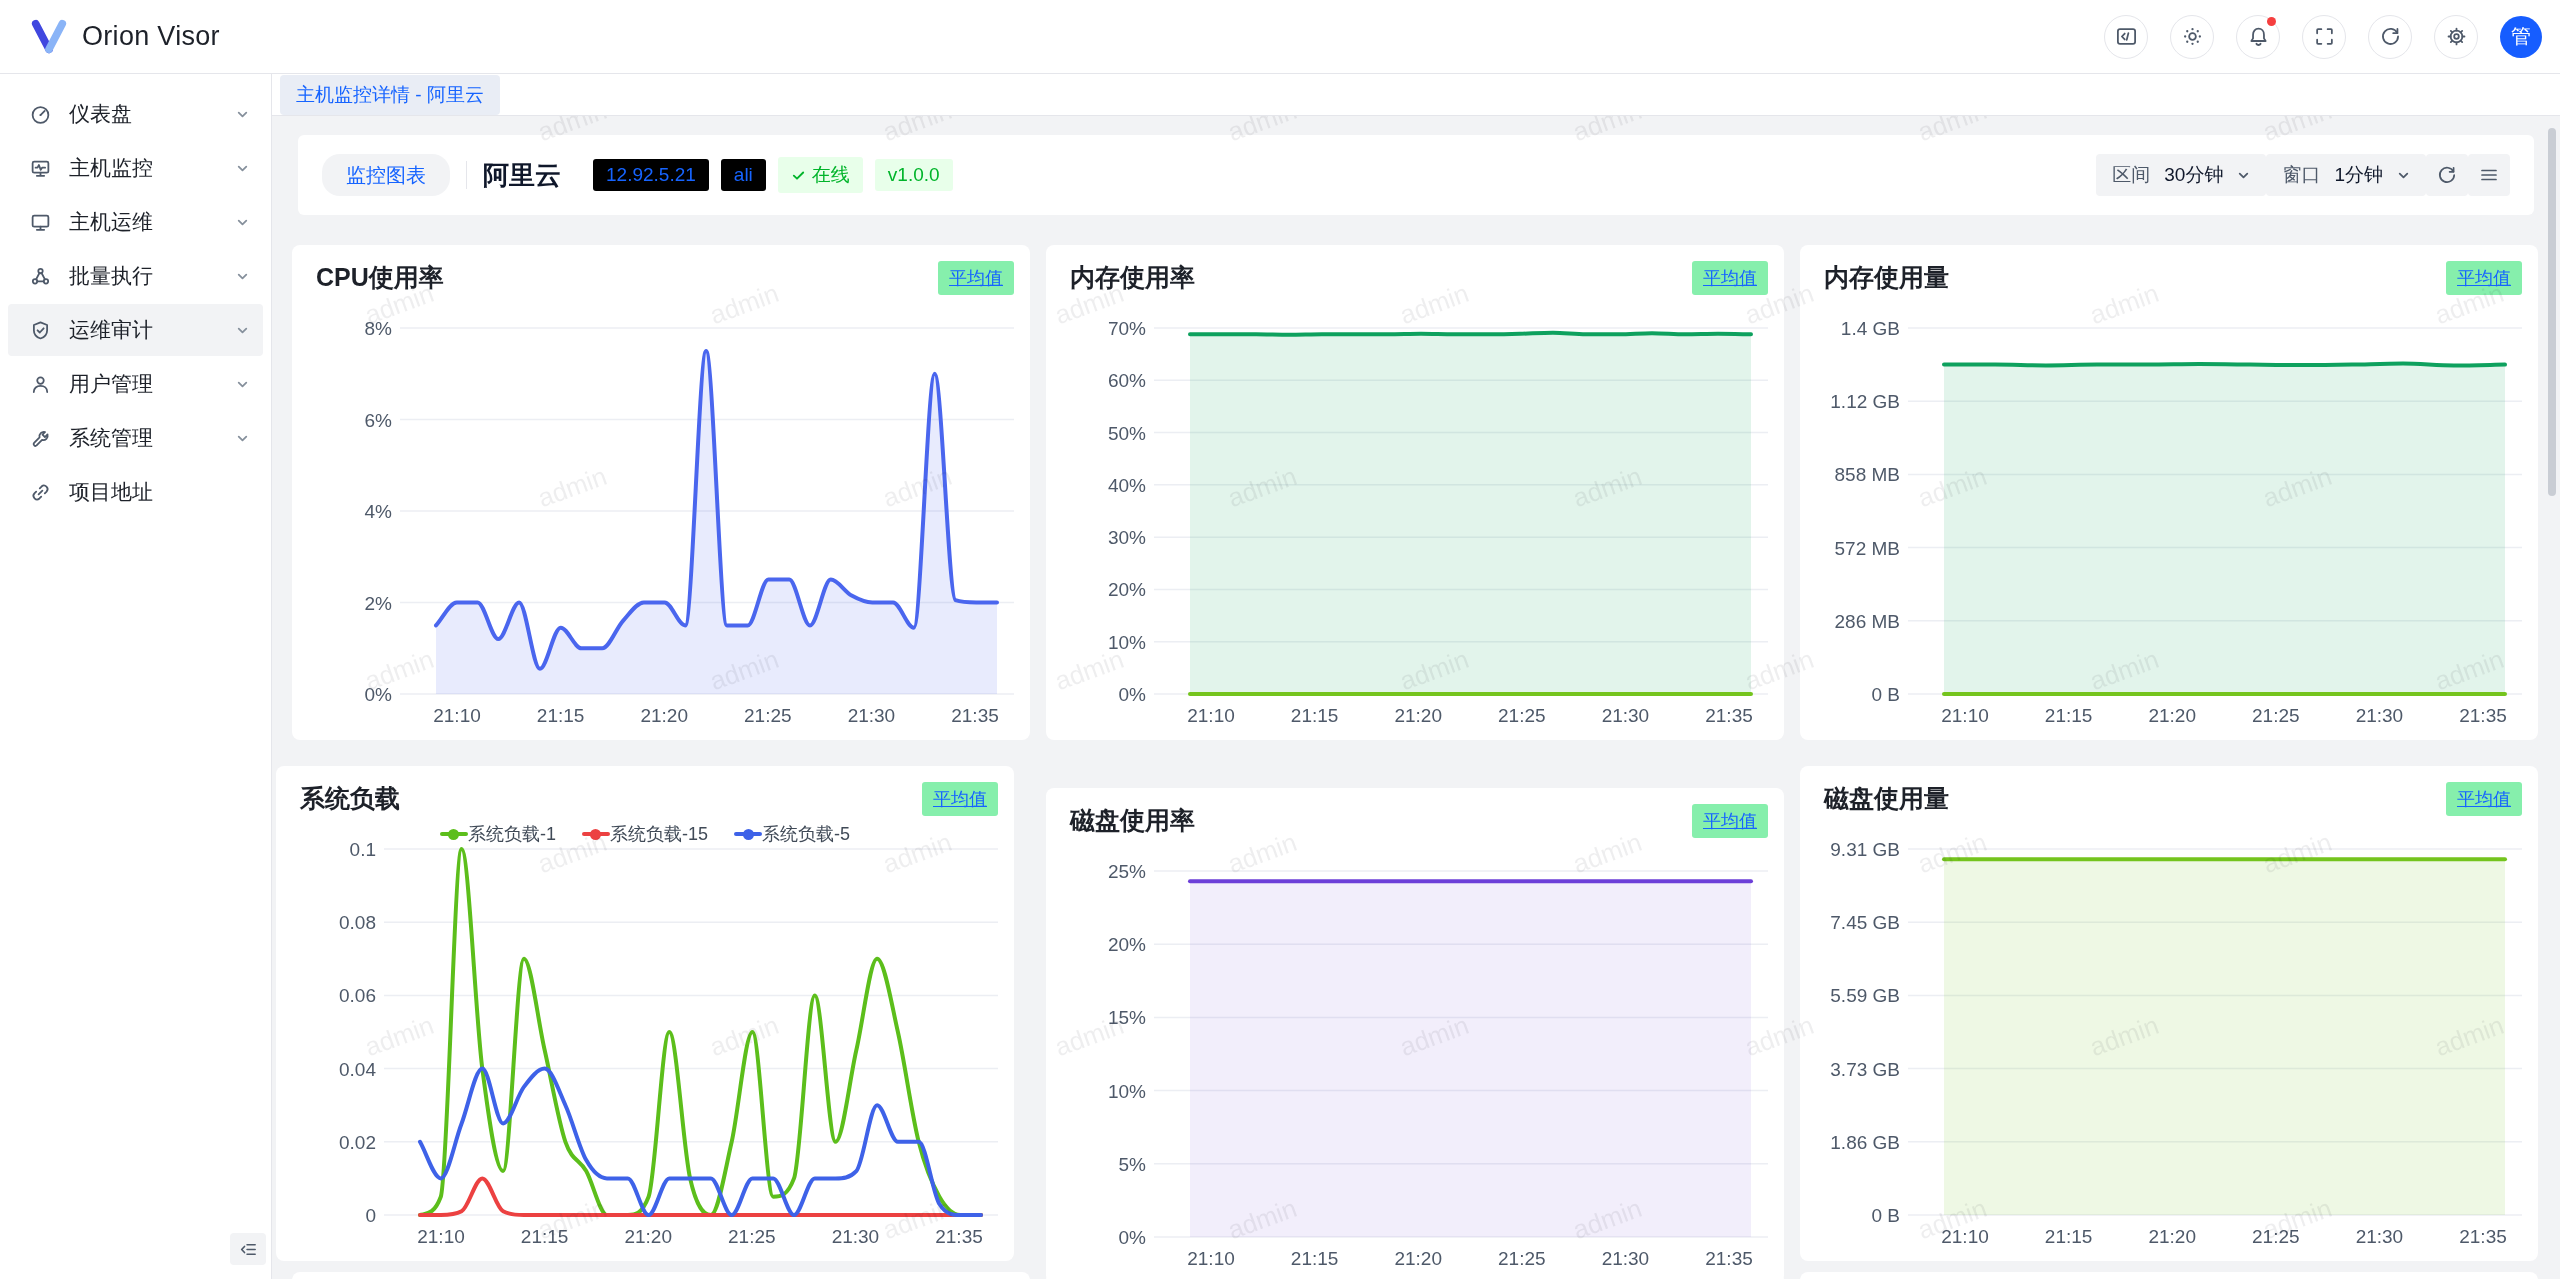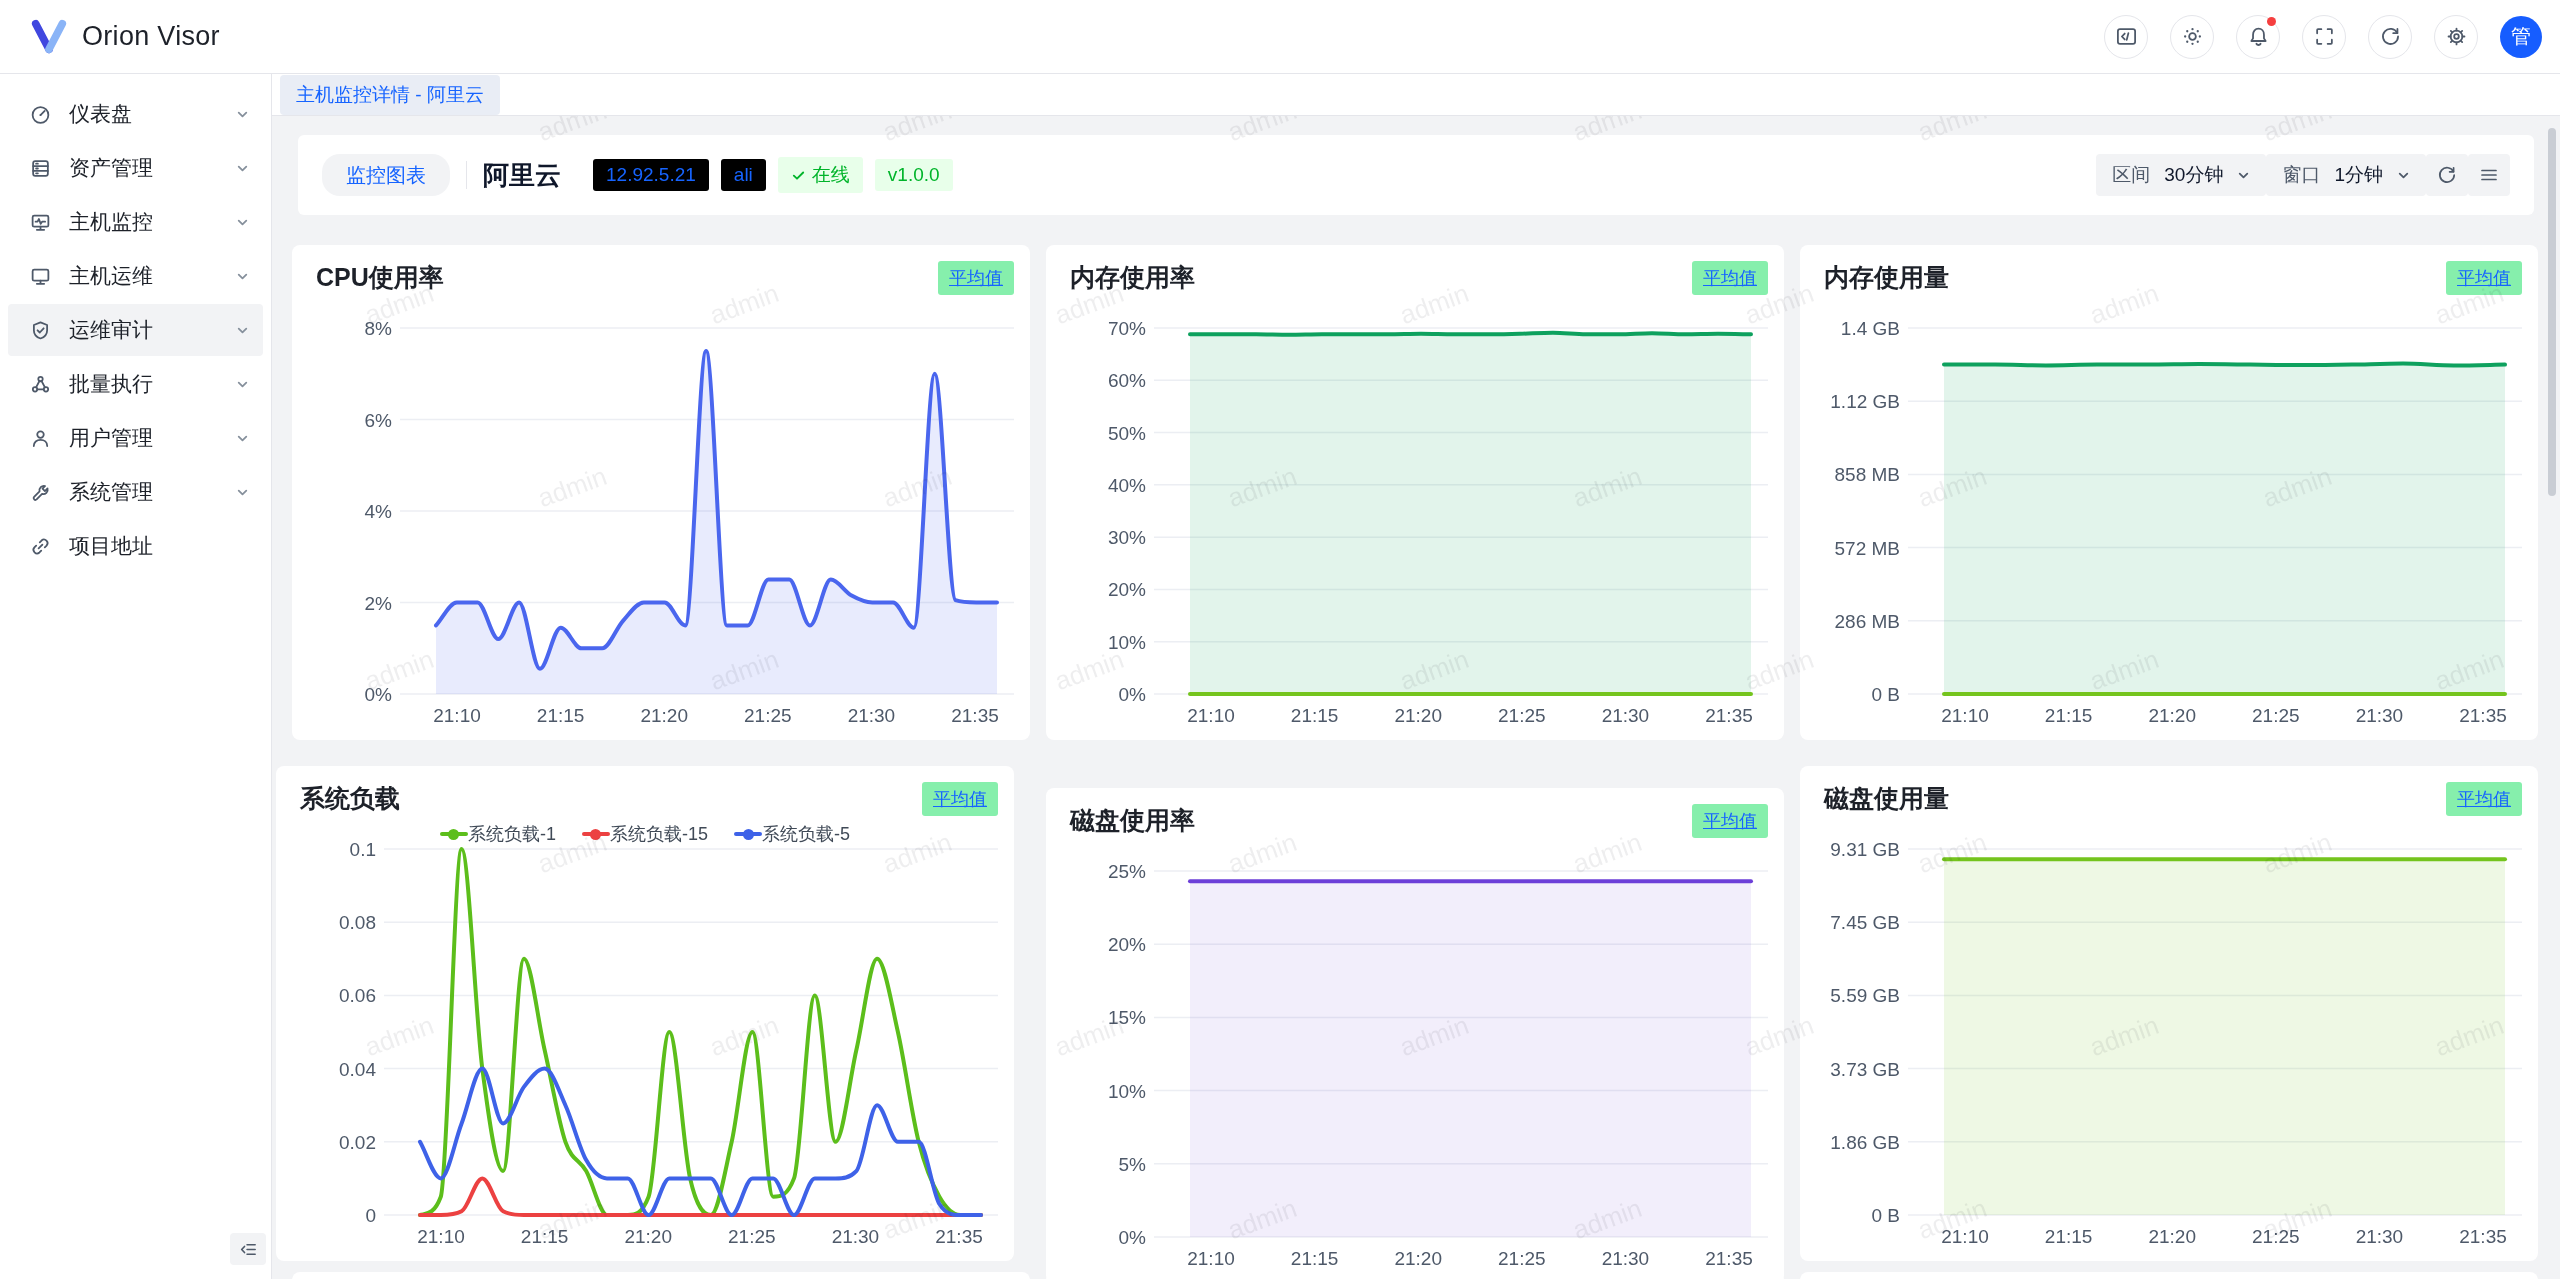--- a/index.html
+++ b/index.html
@@ -163,85 +163,70 @@
         <span class="s-label">仪表盘</span>
         <span class="s-chev">
           <svg viewBox="0 0 12 12" fill="none" stroke="currentColor" stroke-width="1.6" stroke-linecap="round" stroke-linejoin="round">
             <path d="M2.5 4.2 L6 7.8 L9.5 4.2"></path>
           </svg>
         </span>
       </div>
       <div class="side-item">
         <span class="s-icon">
           <svg viewBox="0 0 20 20" fill="none" stroke="currentColor" stroke-width="1.7" stroke-linecap="round" stroke-linejoin="round">
-            <rect x="3" y="3" width="14" height="14" rx="2"></rect>
-            <path d="M3 7.7h14M3 12.3h14"></path>
-            <path d="M5.8 5.4h1.7M5.8 10h1.7M5.8 14.6h1.7"></path>
-          </svg>
-        </span>
-        <span class="s-label">资产管理</span>
-        <span class="s-chev">
-          <svg viewBox="0 0 12 12" fill="none" stroke="currentColor" stroke-width="1.6" stroke-linecap="round" stroke-linejoin="round">
-            <path d="M2.5 4.2 L6 7.8 L9.5 4.2"></path>
-          </svg>
-        </span>
-      </div>
-      <div class="side-item">
-        <span class="s-icon">
-          <svg viewBox="0 0 20 20" fill="none" stroke="currentColor" stroke-width="1.7" stroke-linecap="round" stroke-linejoin="round">
             <rect x="2.5" y="3.5" width="15" height="10.5" rx="1.5"></rect>
             <path d="M5.3 9.2 h1.9 l1.3 -2.5 1.7 4.6 1.3 -2.1 h2.9"></path>
             <path d="M10 14v3M6.5 17h7"></path>
           </svg>
         </span>
         <span class="s-label">主机监控</span>
         <span class="s-chev">
           <svg viewBox="0 0 12 12" fill="none" stroke="currentColor" stroke-width="1.6" stroke-linecap="round" stroke-linejoin="round">
             <path d="M2.5 4.2 L6 7.8 L9.5 4.2"></path>
           </svg>
         </span>
       </div>
       <div class="side-item">
         <span class="s-icon">
           <svg viewBox="0 0 20 20" fill="none" stroke="currentColor" stroke-width="1.7" stroke-linecap="round" stroke-linejoin="round">
             <rect x="2.5" y="3.5" width="15" height="10.5" rx="1.5"></rect>
             <path d="M10 14v3M6.5 17h7"></path>
           </svg>
         </span>
         <span class="s-label">主机运维</span>
-        <span class="s-chev">
-          <svg viewBox="0 0 12 12" fill="none" stroke="currentColor" stroke-width="1.6" stroke-linecap="round" stroke-linejoin="round">
-            <path d="M2.5 4.2 L6 7.8 L9.5 4.2"></path>
-          </svg>
-        </span>
-      </div>
-      <div class="side-item active">
-        <span class="s-icon">
-          <svg viewBox="0 0 20 20" fill="none" stroke="currentColor" stroke-width="1.7" stroke-linecap="round" stroke-linejoin="round">
-            <path d="M10 2.3 L16.3 4.8 V10 C16.3 13.8 13.7 16.4 10 17.6 C6.3 16.4 3.7 13.8 3.7 10 V4.8 Z"></path>
-            <path d="M7.2 9.8 L9.3 11.9 L13 7.9"></path>
-          </svg>
-        </span>
-        <span class="s-label">运维审计</span>
         <span class="s-chev">
           <svg viewBox="0 0 12 12" fill="none" stroke="currentColor" stroke-width="1.6" stroke-linecap="round" stroke-linejoin="round">
             <path d="M2.5 4.2 L6 7.8 L9.5 4.2"></path>
           </svg>
         </span>
       </div>
       <div class="side-item">
         <span class="s-icon">
           <svg viewBox="0 0 20 20" fill="none" stroke="currentColor" stroke-width="1.7" stroke-linecap="round" stroke-linejoin="round">
             <circle cx="10" cy="4.8" r="2.1"></circle>
             <circle cx="4.8" cy="14.6" r="2.1"></circle>
             <circle cx="15.2" cy="14.6" r="2.1"></circle>
             <path d="M9 6.7 L5.8 12.8 M11 6.7 L14.2 12.8 M6.9 14.6 H13.1"></path>
           </svg>
         </span>
         <span class="s-label">批量执行</span>
+        <span class="s-chev">
+          <svg viewBox="0 0 12 12" fill="none" stroke="currentColor" stroke-width="1.6" stroke-linecap="round" stroke-linejoin="round">
+            <path d="M2.5 4.2 L6 7.8 L9.5 4.2"></path>
+          </svg>
+        </span>
+      </div>
+      <div class="side-item active">
+        <span class="s-icon">
+          <svg viewBox="0 0 20 20" fill="none" stroke="currentColor" stroke-width="1.7" stroke-linecap="round" stroke-linejoin="round">
+            <path d="M10 2.3 L16.3 4.8 V10 C16.3 13.8 13.7 16.4 10 17.6 C6.3 16.4 3.7 13.8 3.7 10 V4.8 Z"></path>
+            <path d="M7.2 9.8 L9.3 11.9 L13 7.9"></path>
+          </svg>
+        </span>
+        <span class="s-label">运维审计</span>
         <span class="s-chev">
           <svg viewBox="0 0 12 12" fill="none" stroke="currentColor" stroke-width="1.6" stroke-linecap="round" stroke-linejoin="round">
             <path d="M2.5 4.2 L6 7.8 L9.5 4.2"></path>
           </svg>
         </span>
       </div>
       <div class="side-item">
         <span class="s-icon">
           <svg viewBox="0 0 20 20" fill="none" stroke="currentColor" stroke-width="1.7" stroke-linecap="round" stroke-linejoin="round">
             <circle cx="10" cy="6.3" r="3.1"></circle>

